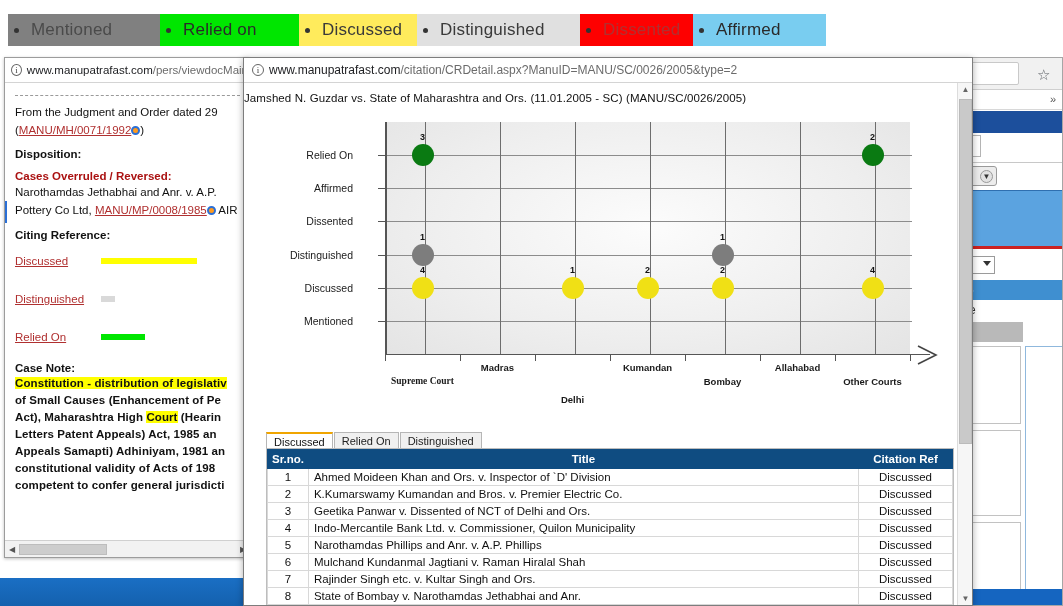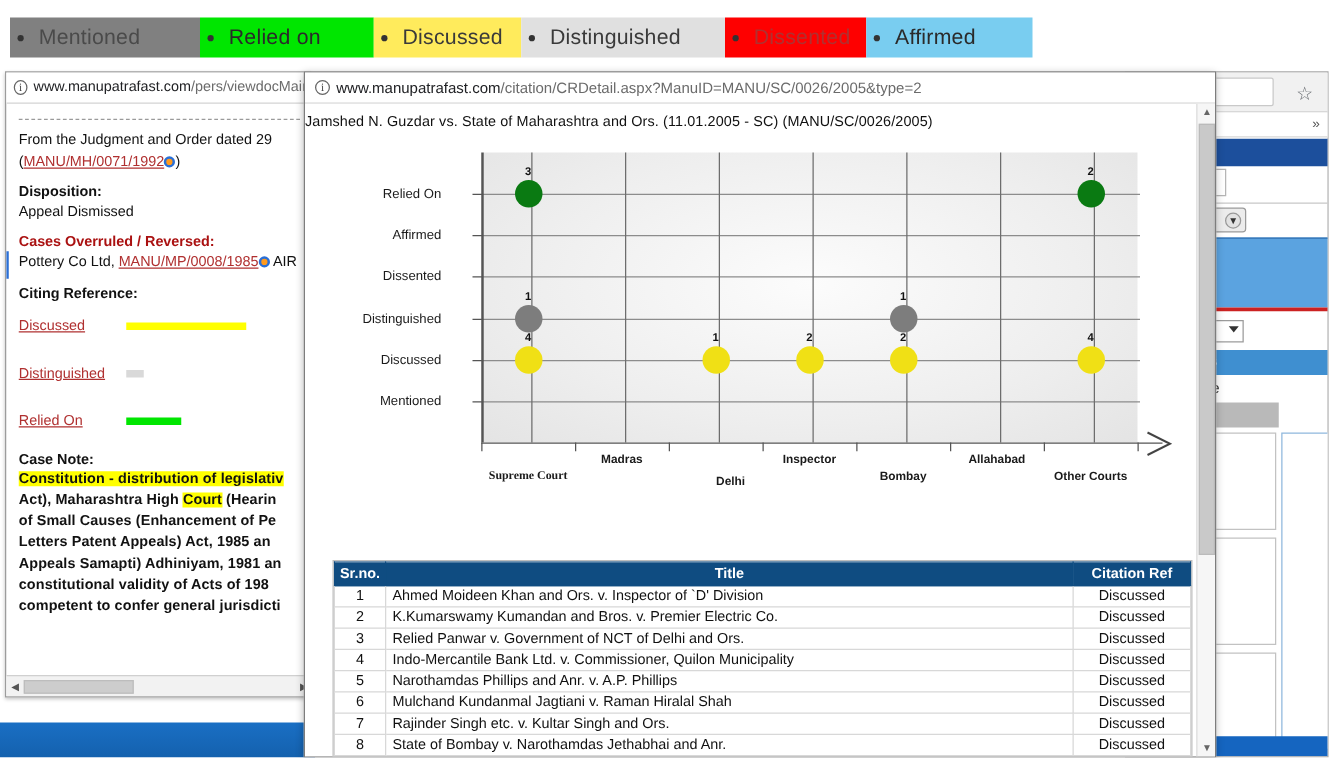--- a/index.html
+++ b/index.html
@@ -315,23 +315,23 @@
         <span class="url-grey">/pers/viewdocMain</span>
     </div>
     <div class="docbody">
       <div class="leftmark"></div>
       <div class="dashrule"></div>
 
       <div class="para">From the Judgment and Order dated 29</div>
       <div class="para">(<a class="mlink" href="#">MANU/MH/0071/1992</a><span class="gear"></span>)</div>
 
       <div class="hd" style="margin-top:10px">Disposition:</div>
-      <div class="para">Appeal Dismissed</div>
 
       <div class="hd-red">Cases Overruled / Reversed:</div>
+      <div class="para">Narothamdas Jethabhai and Anr. v. A.P.</div>
       <div class="para"><span>Pottery Co Ltd, </span><a class="mlink" href="#">MANU/MP/0008/1985</a><span class="gear"></span><span> AIR</span></div>
 
       <div class="hd" style="margin-top:11px">Citing Reference:</div>
 
       <div id="citing-refs">
           <div class="cr-row">
             <a class="cr-label" href="#">Discussed</a>
             <div class="cr-swatch" style="background: rgb(255, 255, 0); width: 96px;"></div>
           </div>
           <div class="cr-row">
@@ -341,22 +341,22 @@
           <div class="cr-row">
             <a class="cr-label" href="#">Relied On</a>
             <div class="cr-swatch" style="background: rgb(0, 230, 0); width: 44px;"></div>
           </div>
         </div>
 
       <div class="casenote">
         <div class="hd">Case Note:</div>
         <div id="case-note-lines">
             <div class="cn-line"><span class="hl">Constitution - distribution of legislativ</span></div>
+            <div class="cn-line">of Small Causes (Enhancement of Pe</div>
             <div class="cn-line">Act), Maharashtra High <span class="hl">Court</span> (Hearin</div>
-            <div class="cn-line">of Small Causes (Enhancement of Pe</div>
             <div class="cn-line">Letters Patent Appeals) Act, 1985 an</div>
             <div class="cn-line">Appeals Samapti) Adhiniyam, 1981 an</div>
             <div class="cn-line">constitutional validity of Acts of 198</div>
             <div class="cn-line">competent to confer general jurisdicti</div>
           </div>
       </div>
     </div>
     <div class="hscroll">
       <div class="hsa">◀</div>
       <div class="hst" style="width:88px;"></div>
@@ -413,23 +413,23 @@
             <div class="ylab" style="left: 1px; top: 84.2857px; padding-right: 12px;">Affirmed</div>
             <div class="ylab" style="left: 1px; top: 51.1429px; padding-right: 12px;">Relied On</div>
           </div>
         <div id="xaxis"></div>
         <div id="xlabels">
             <div class="xtick" style="left: 141px;"></div>
             <div class="xlab" style="left: 178.5px; top: 272px; font-family: Liberation Serif, serif;">Supreme Court</div>
             <div class="xtick" style="left: 216px;"></div>
             <div class="xlab" style="left: 253.5px; top: 258px;">Madras</div>
             <div class="xtick" style="left: 291px;"></div>
-            <div class="xlab" style="left: 328.5px; top: 276px; margin-left: 12px;">Delhi</div>
+            <div class="xlab" style="left: 328.5px; top: 290px;">Delhi</div>
             <div class="xtick" style="left: 366px;"></div>
-            <div class="xlab" style="left: 403.5px; top: 258px;">Inspector</div>
+            <div class="xlab" style="left: 403.5px; top: 258px;">Kumandan</div>
             <div class="xtick" style="left: 441px;"></div>
             <div class="xlab" style="left: 478.5px; top: 272px;">Bombay</div>
             <div class="xtick" style="left: 516px;"></div>
             <div class="xlab" style="left: 553.5px; top: 258px;">Allahabad</div>
             <div class="xtick" style="left: 591px;"></div>
             <div class="xlab" style="left: 628.5px; top: 272px;">Other Courts</div>
             <div class="xtick" style="left: 666px;"></div>
           </div>
         <div id="points">
             <div class="dot-pt" style="left: 178.5px; top: 51.1429px; background: rgb(10, 122, 18);"></div>
@@ -449,20 +449,21 @@
             <div class="dot-pt" style="left: 628.5px; top: 51.1429px; background: rgb(10, 122, 18);"></div>
             <div class="dot-val" style="left: 628.5px; top: 38.1429px;">2</div>
             <div class="dot-pt" style="left: 628.5px; top: 183.714px; background: rgb(240, 224, 21);"></div>
             <div class="dot-val" style="left: 628.5px; top: 170.714px;">4</div>
           </div>
         <svg id="arrowhead" width="26" height="22" style="position:absolute;left:672px;top:240px;">
           <polyline points="2,2 20,11 2,20" fill="none" stroke="#444" stroke-width="1.6"></polyline>
         </svg>
       </div>
 
+      <div id="tabstrip"><div class="tab active">Discussed</div><div class="tab">Relied On</div><div class="tab">Distinguished</div></div>
 
       <div id="tablebox">
         <table class="ct">
           <thead>
               <tr id="thead-row">
                 <th style="width: 34px; text-align: center;">Sr.no.</th>
                 <th>Title</th>
                 <th style="width: 94px;">Citation Ref</th>
               </tr>
             </thead>
@@ -472,21 +473,21 @@
                 <td>Ahmed Moideen Khan and Ors. v. Inspector of `D' Division</td>
                 <td class="ref">Discussed</td>
               </tr>
               <tr>
                 <td class="sr">2</td>
                 <td>K.Kumarswamy Kumandan and Bros. v. Premier Electric Co.</td>
                 <td class="ref">Discussed</td>
               </tr>
               <tr>
                 <td class="sr">3</td>
-                <td>Relied Panwar v. Government of NCT of Delhi and Ors.</td>
+                <td>Geetika Panwar v. Dissented of NCT of Delhi and Ors.</td>
                 <td class="ref">Discussed</td>
               </tr>
               <tr>
                 <td class="sr">4</td>
                 <td>Indo-Mercantile Bank Ltd. v. Commissioner, Quilon Municipality</td>
                 <td class="ref">Discussed</td>
               </tr>
               <tr>
                 <td class="sr">5</td>
                 <td>Narothamdas Phillips and Anr. v. A.P. Phillips</td>

